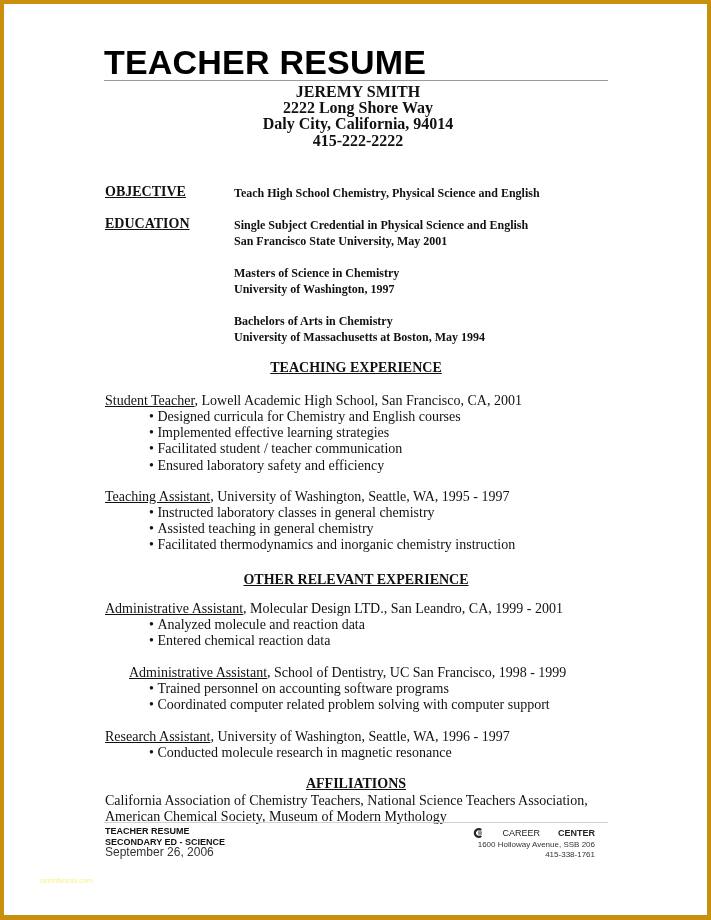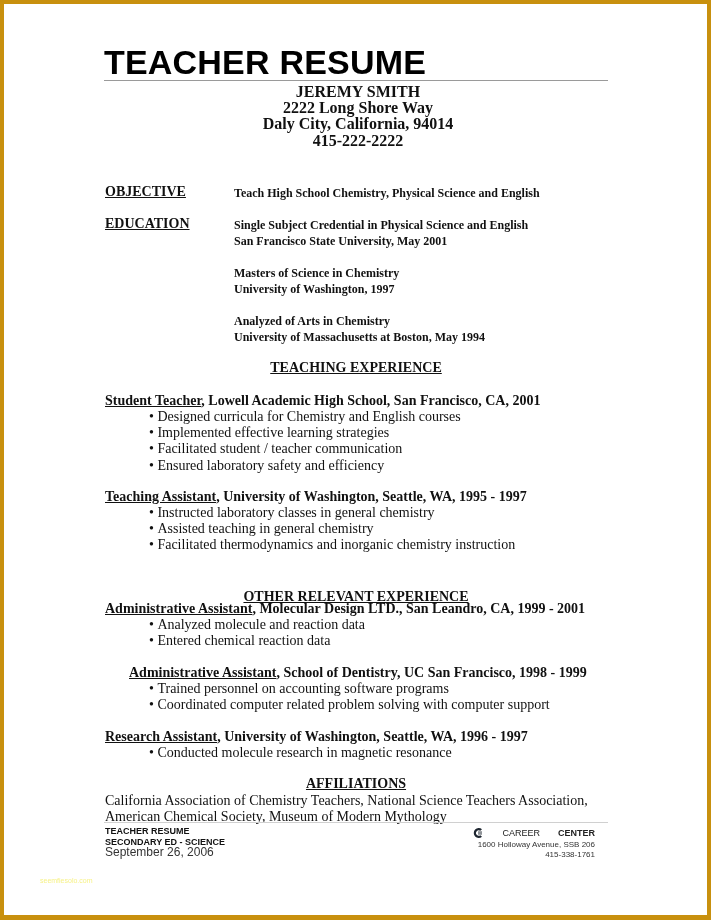--- a/index.html
+++ b/index.html
@@ -19,21 +19,21 @@
       left: 100px; top: 38px;
       font-family: "Liberation Sans", sans-serif;
       font-weight: bold; font-size: 34px; letter-spacing: 0.2px;
       color: #000; line-height: 40px;
     }
     .hr { left: 100px; top: 76px; width: 504px; height: 1px; background: #9a9a9a; }
     .contact { left: 104px; width: 500px; top: 80px; text-align: center; font-weight: bold; font-size: 16px; line-height: 16.2px; }
     .lbl { font-weight: bold; font-size: 14px; text-decoration: underline; left: 101px; }
     .bold { font-weight: bold; font-size: 12px; line-height: 16px; }
     .sechead { font-weight: bold; font-size: 14px; text-decoration: underline; width: 504px; left: 100px; text-align: center; }
-    .jobhead { left: 101px; font-weight: bold; font-size: 14px; white-space: nowrap; }
+    .jobhead { left: 101px; font-weight: normal; font-size: 14px; white-space: nowrap; }
     .jobhead .role { text-decoration: underline; }
     .bullets { left: 145px; font-size: 14px; line-height: 16.2px; white-space: nowrap; }
     .bullets div::before { content: "\2022\00a0"; }
     .aff { left: 101px; font-size: 14px; line-height: 16px; width: 510px; }
     .hr2 { left: 100px; top: 818px; width: 504px; height: 1px; background: #d0d0d0; }
     .foot-left { left: 101px; top: 822px; font-family: "Liberation Sans", sans-serif; font-size: 9px; line-height: 10.5px; }
     .foot-left .b { font-weight: bold; }
     .foot-right { right: 112px; top: 822px; font-family: "Liberation Sans", sans-serif; font-size: 8px; line-height: 10px; text-align: right; color: #333; }
     .brand { font-size: 9px; color: #222; display: flex; align-items: center; justify-content: flex-end; gap: 18px; height: 14px; }
     .brand .strong { font-weight: bold; }
@@ -59,21 +59,21 @@
 <div class="abs lbl" style="top:212px;">EDUCATION</div>
 <div class="abs bold" style="left:230px; top:213px;">
   <div>Single Subject Credential in Physical Science and English</div>
   <div>San Francisco State University, May 2001</div>
 </div>
 <div class="abs bold" style="left:230px; top:261px;">
   <div>Masters of Science in Chemistry</div>
   <div>University of Washington, 1997</div>
 </div>
 <div class="abs bold" style="left:230px; top:309px;">
-  <div>Analyzed of Arts in Chemistry</div>
+  <div>Bachelors of Arts in Chemistry</div>
   <div>University of Massachusetts at Boston, May 1994</div>
 </div>
 
 <div class="abs sechead" style="top:356px;">TEACHING EXPERIENCE</div>
 
 <div class="abs jobhead" style="top:389px;">
   <span class="role">Student Teacher</span><span>, Lowell Academic High School, San Francisco, CA, 2001</span>
 </div>
 <div class="abs bullets" style="top:405px;">
   <div>Designed curricula for Chemistry and English courses</div>
@@ -84,21 +84,21 @@
 
 <div class="abs jobhead" style="top:485px;">
   <span class="role">Teaching Assistant</span><span>, University of Washington, Seattle, WA, 1995 - 1997</span>
 </div>
 <div class="abs bullets" style="top:501px;">
   <div>Instructed laboratory classes in general chemistry</div>
   <div>Assisted teaching in general chemistry</div>
   <div>Facilitated thermodynamics and inorganic chemistry instruction</div>
 </div>
 
-<div class="abs sechead" style="top:585px;">OTHER RELEVANT EXPERIENCE</div>
+<div class="abs sechead" style="top:568px;">OTHER RELEVANT EXPERIENCE</div>
 
 <div class="abs jobhead" style="top:597px;">
   <span class="role">Administrative Assistant</span><span>, Molecular Design LTD., San Leandro, CA, 1999 - 2001</span>
 </div>
 <div class="abs bullets" style="top:613px;">
   <div>Analyzed molecule and reaction data</div>
   <div>Entered chemical reaction data</div>
 </div>
 
 <div class="abs jobhead" style="top:661px;margin-left:24px;">

